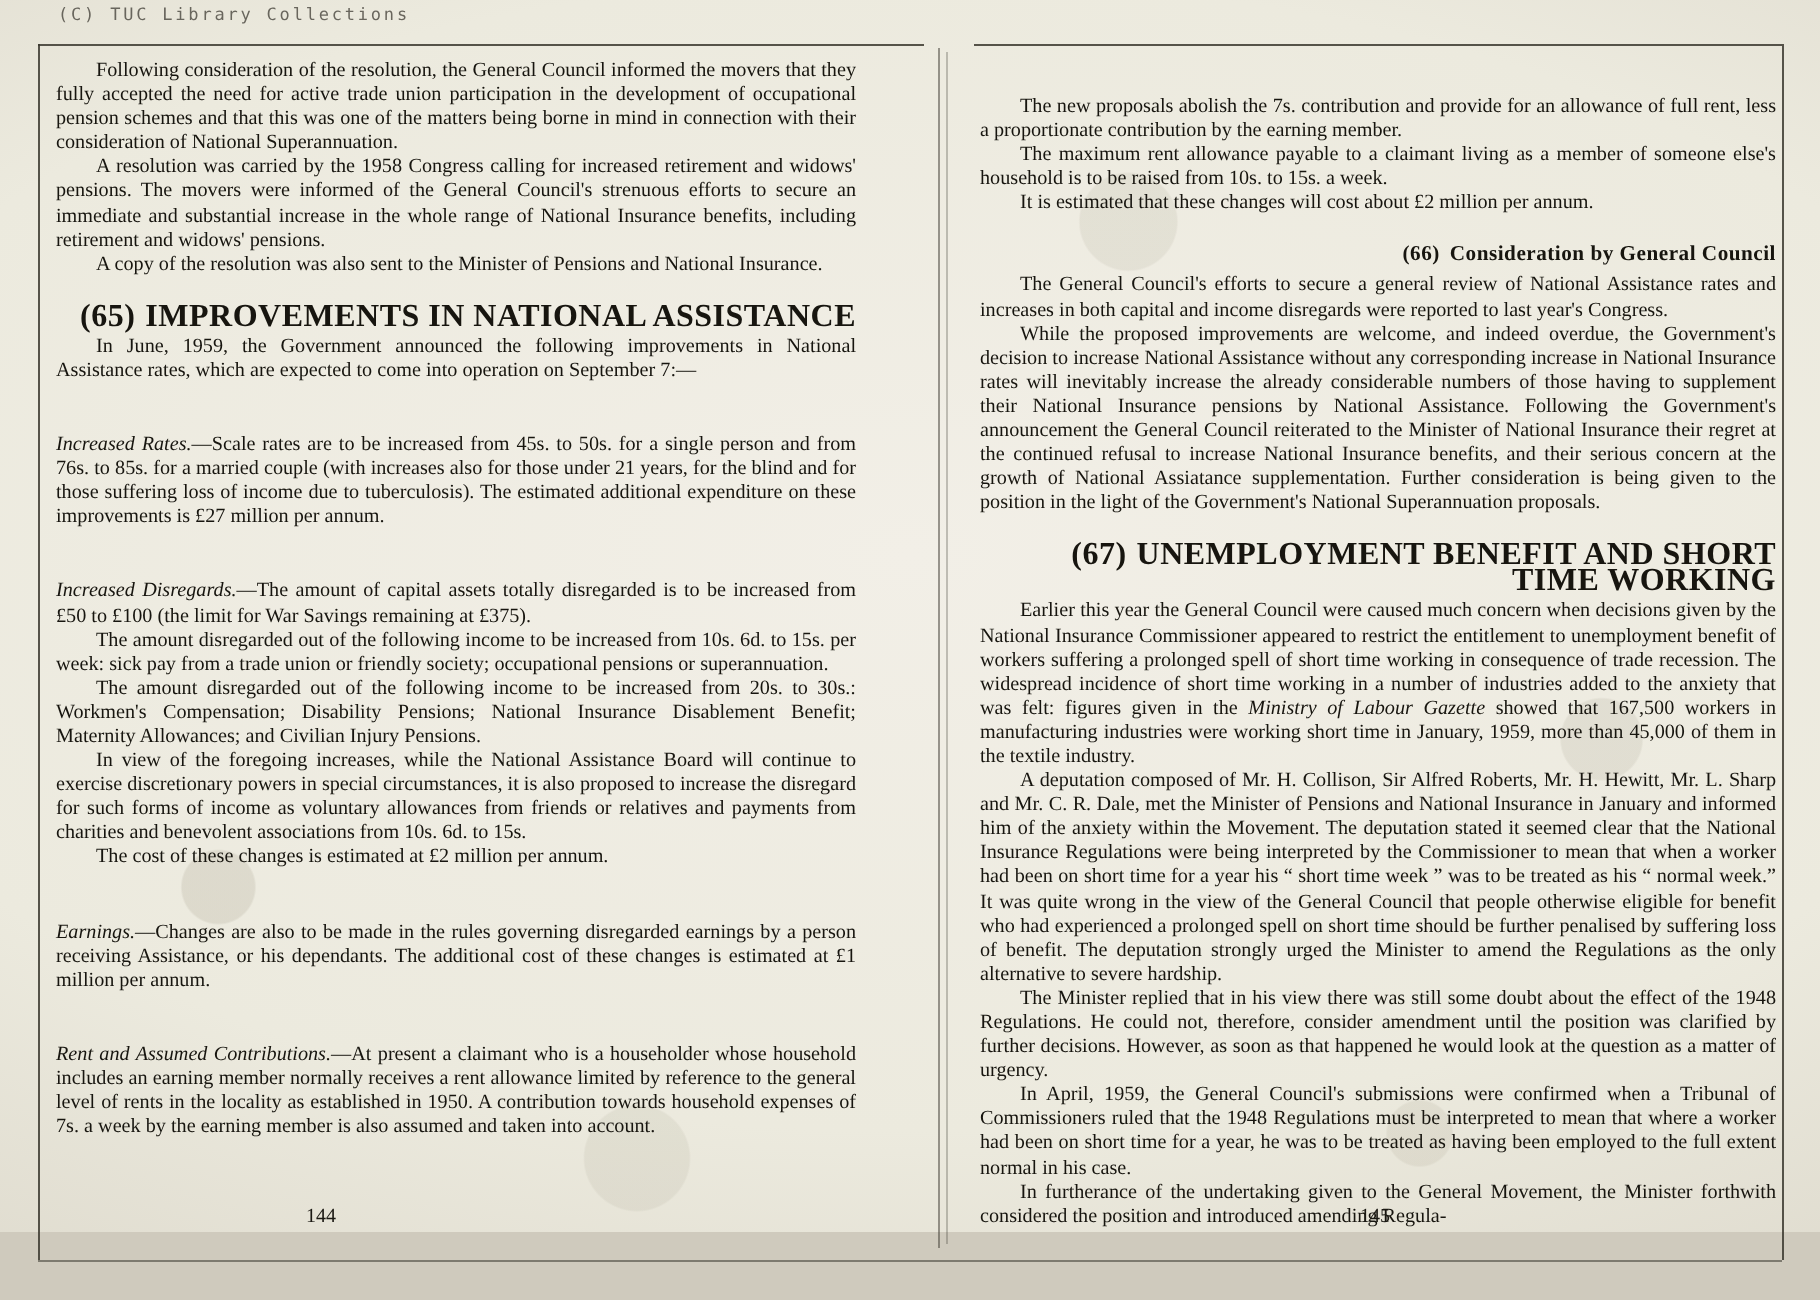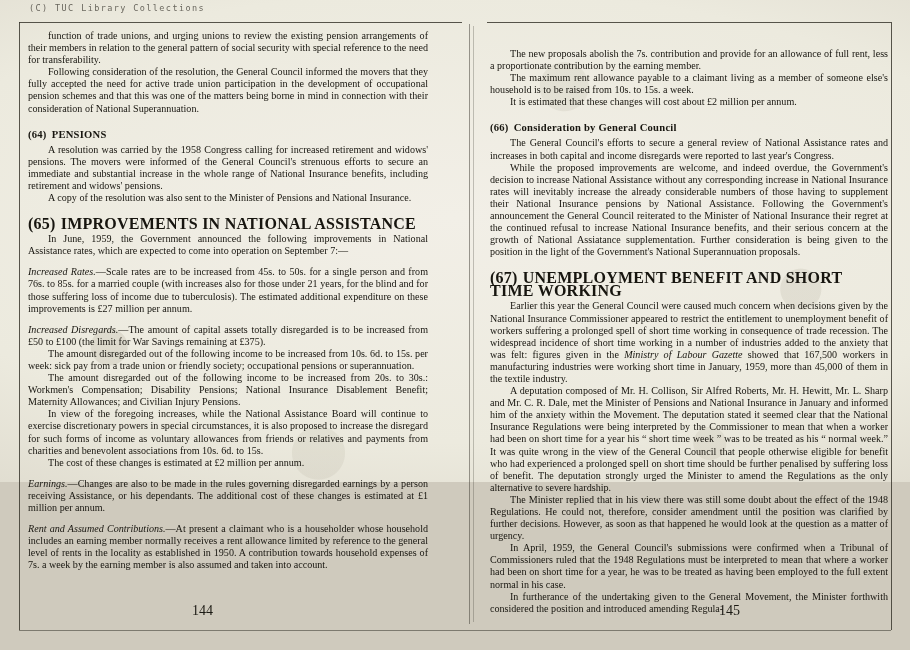--- a/index.html
+++ b/index.html
@@ -10,21 +10,21 @@
     width: 910px;
     height: 650px;
     background: #cfcabd;
     font-family: "Liberation Serif", serif;
     overflow: hidden;
   }
 
   .scan {
     position: relative;
     width: 910px;
-    height: 482px;
+    height: 616px;
     background:
       radial-gradient(ellipse 120% 90% at 50% 45%, #f2efe7 0%, #eceade 52%, #ddd9cc 82%, #cfcabd 100%);
   }
 
   
   .scan::after {
     content: "";
     position: absolute;
     inset: 0;
     pointer-events: none;
@@ -76,43 +76,43 @@
   p {
     margin: 0;
     font-size: 10.1px;
     line-height: 12.1px;
     text-align: justify;
     text-indent: 20px;
     color: #17150f;
     -webkit-font-smoothing: none;
   }
   p.hang     { text-indent: 0; }
-  p.spaced   { margin-top: 9px; }
+  p.spaced   { margin-top: 25px; }
 
   .sec-head {
     margin: 0;
-    text-align: left;
+    text-align: right;
     font-weight: bold;
     font-size: 10.6px;
     line-height: 13px;
     letter-spacing: .25px;
     color: #17150f;
   }
   .sec-head.gap-before { margin-top: 13px; }
   .sec-head.gap-after  { margin-bottom: 3px; }
   .sec-head .num { margin-right: 5px; }
   .sec-head.caps-small { font-size: 16px; }
 
   .ital { font-style: italic; }
 
   .folio {
     position: absolute;
-    font-size: 14px;
+    font-size: 10px;
     color: #1b1913;
-    text-align: right;
+    text-align: left;
     width: 60px;
     z-index: 2;
   }
   .folio-left  { left: 153px; top: 603px; }
   .folio-right { left: 680px; top: 603px; }
 
   
   .page, .folio, .watermark { filter: blur(.16px); }
 </style>
 </head>
@@ -125,26 +125,22 @@
   <div class="rule rule-top-left"></div>
   <div class="rule rule-top-right"></div>
   <div class="rule rule-left-edge"></div>
   <div class="rule rule-right-edge"></div>
   <div class="rule rule-bottom"></div>
   <div class="rule rule-gutter"></div>
   <div class="rule rule-gutter2"></div>
 
   <div class="page page-left">
 
-    <p>function of trade unions, and urging unions to review the existing pension arrangements of their members in relation to the general pattern of social security with special reference to the need for transferability.</p>
     <p>Following consideration of the resolution, the General Council informed the movers that they fully accepted the need for active trade union participation in the development of occupational pension schemes and that this was one of the matters being borne in mind in connection with their consideration of National Superannuation.</p>
 
-    <div class="sec-head gap-before gap-after">
-      <span class="num">(64)</span><span>PENSIONS</span>
-    </div>
     <p>A resolution was carried by the 1958 Congress calling for increased retirement and widows' pensions. The movers were informed of the General Council's strenuous efforts to secure an immediate and substantial increase in the whole range of National Insurance benefits, including retirement and widows' pensions.</p>
     <p>A copy of the resolution was also sent to the Minister of Pensions and National Insurance.</p>
 
     <div class="sec-head gap-before gap-after caps-small">
       <span class="num">(65)</span><span>IMPROVEMENTS IN NATIONAL ASSISTANCE</span>
     </div>
     <p>In June, 1959, the Government announced the following improvements in National Assistance rates, which are expected to come into operation on September 7:—</p>
 
     <p class="hang spaced"><span class="ital">Increased Rates.</span><span>—Scale rates are to be increased from 45s. to 50s. for a single person and from 76s. to 85s. for a married couple (with increases also for those under 21 years, for the blind and for those suffering loss of income due to tuberculosis). The estimated additional expenditure on these improvements is £27 million per annum.</span></p>
 

